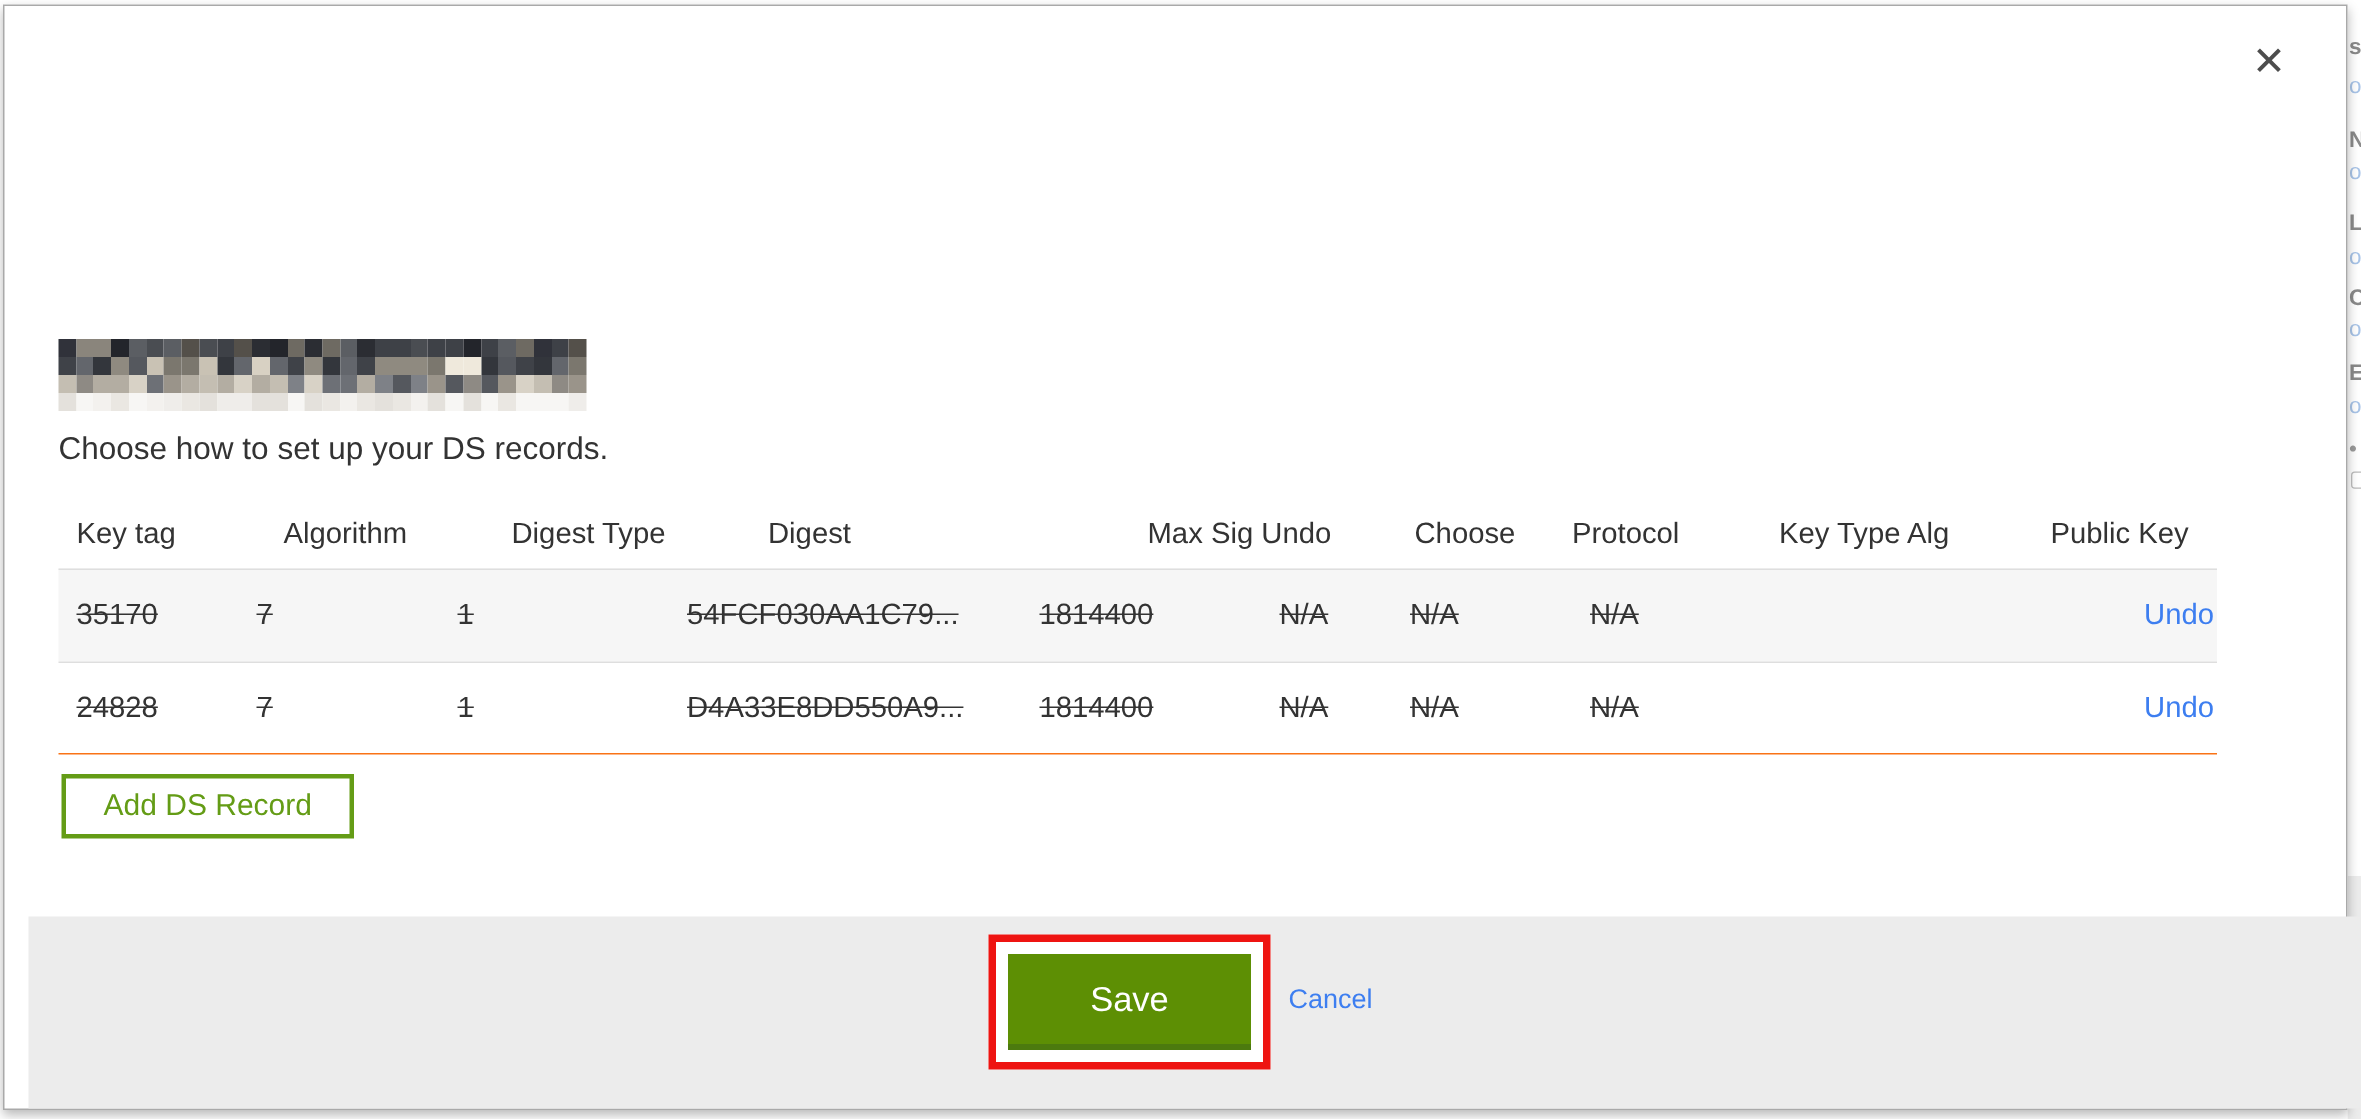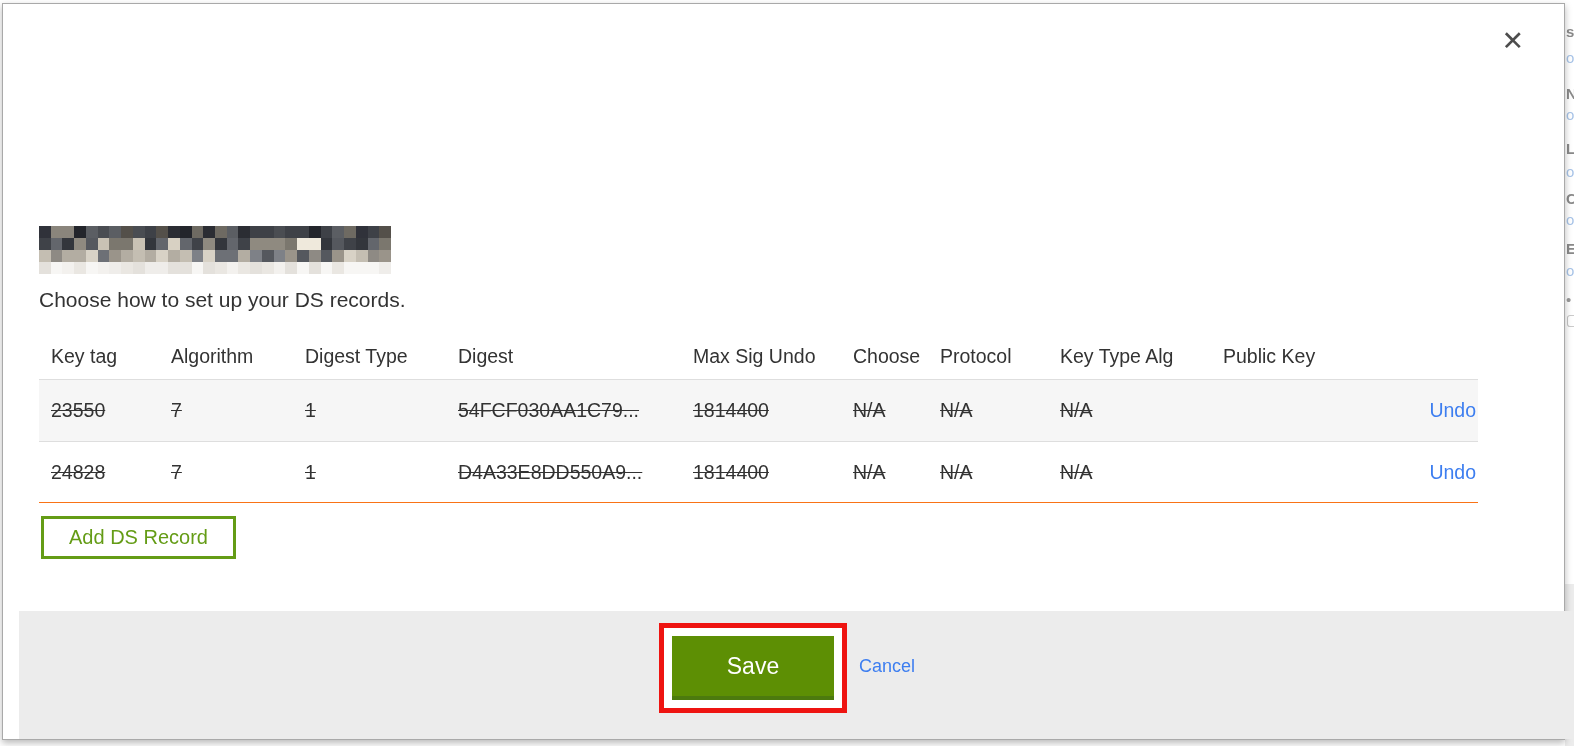--- a/index.html
+++ b/index.html
@@ -61,21 +61,21 @@
   .ds-table {
     position: absolute; left: 36px; top: 330px; width: 1439px;
     font-size: 19.5px; color: #333;
   }
   .trow {
     display: grid;
     grid-template-columns: 120px 134px 153px 235px 160px 87px 120px 163px 160px 1fr;
     align-items: center;
   }
   .trow > div { padding-left: 12px; white-space: nowrap; overflow: hidden; }
-  .thead-row { height: 45px; }
+  .thead-row { height: 45px; gap: 18px; }
   .tbody-row { height: 62px; border-top: 1px solid #dedede; }
   .tbody-row.last { border-bottom: 1px solid #f97316; }
   .row-odd { background: #f6f6f6; }
   .strike { text-decoration: line-through; }
   .action-cell { text-align: right; padding-right: 2px; }
   .undo-link { color: #3d7ef0; cursor: pointer; text-decoration: none; }
 
   .add-btn {
     position: absolute; left: 38px; top: 512px;
     height: 43px; padding: 0 25px;
@@ -264,21 +264,21 @@
       <div>Digest</div>
       <div>Max Sig Undo</div>
       <div>Choose</div>
       <div>Protocol</div>
       <div>Key Type Alg</div>
       <div>Public Key</div>
       <div></div>
     </div>
 
     <div class="trow tbody-row row-odd">
-      <div class="strike">23550</div>
+      <div class="strike">35170</div>
       <div class="strike">7</div>
       <div class="strike">1</div>
       <div class="strike">54FCF030AA1C79...</div>
       <div class="strike">1814400</div>
       <div class="strike">N/A</div>
       <div class="strike">N/A</div>
       <div class="strike">N/A</div>
       <div class="strike"></div>
       <div class="action-cell">
         <a class="undo-link">Undo</a>

